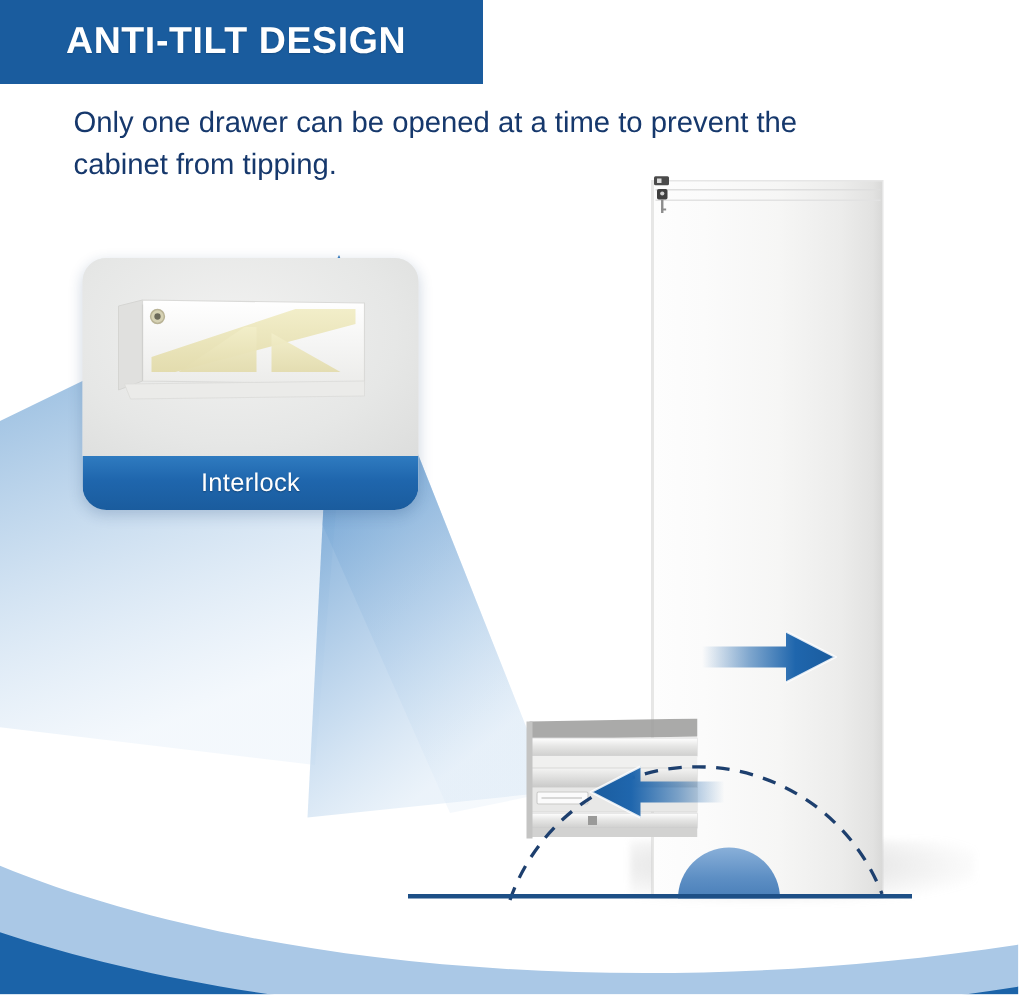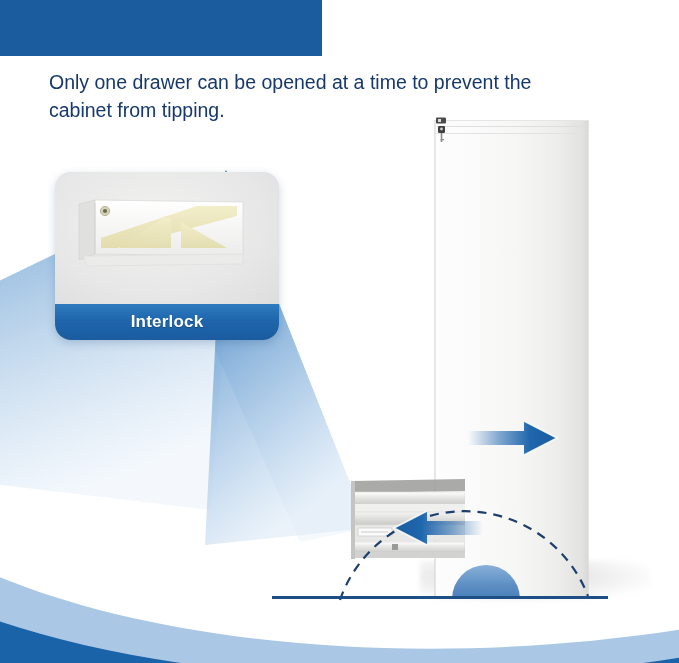--- a/index.html
+++ b/index.html
@@ -77,21 +77,21 @@
     left:22px; top:26px;
     width:168px; height:70px;
   }
   .callout-label{
     position:absolute;
     left:0; bottom:0;
     width:224px; height:36px;
     background:linear-gradient(180deg,#2f7bc0 0%,#1f66ad 45%,#1a5c9e 100%);
     color:#ffffff;
     font-size:17px;
-    font-weight:bold;
+    font-weight:normal;
     display:flex;
     align-items:center;
     justify-content:center;
     letter-spacing:.2px;
     text-shadow:0 1px 1px rgba(0,0,0,.25);
     margin-top:24px;
   }
 
   
   .cabinet{
@@ -202,20 +202,21 @@
         <stop offset="100%" stop-color="#e3eef9" stop-opacity="0.4"></stop>
       </linearGradient>
     </defs>
 
     <polygon points="224,22 224,190 210,360 -40,330 -40,150" fill="url(#beamGrad2)"></polygon>
     <polygon points="226,20 368,378 205,395 224,24" fill="url(#beamGrad)"></polygon>
     <polygon points="226,20 368,378 300,392 215,200" fill="url(#beamGrad)" opacity="0.5"></polygon>
   </svg>
 
   <div class="title-banner"></div>
+  <div class="title-text">ANTI-TILT DESIGN</div>
 
   <div class="subtitle">Only one drawer can be opened at a time to prevent the cabinet from tipping.</div>
 
   <div class="callout">
     <div class="callout-photo">
       <svg class="bracket" viewBox="0 0 168 70">
         <defs>
           <linearGradient id="plasticW" x1="0" y1="0" x2="0" y2="1">
             <stop offset="0%" stop-color="#ffffff"></stop>
             <stop offset="100%" stop-color="#ececea"></stop>

